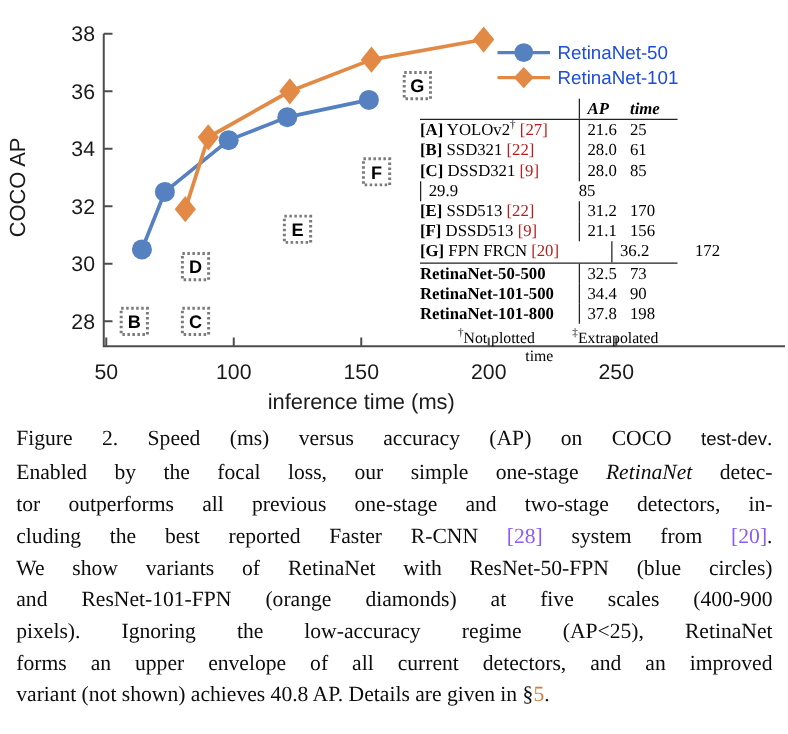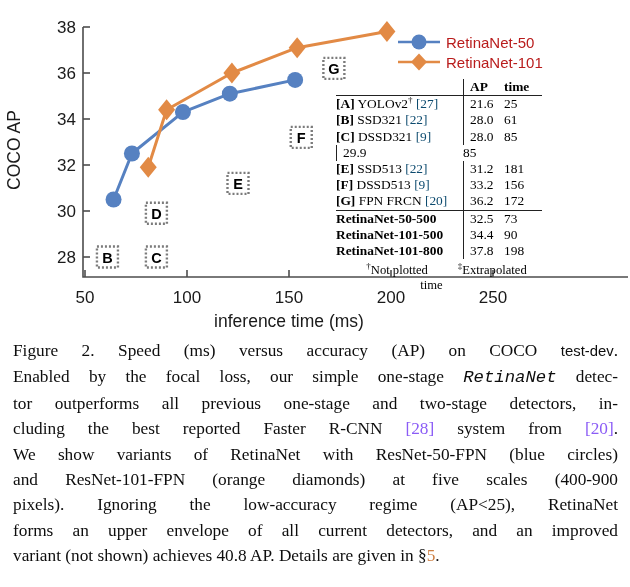--- a/index.html
+++ b/index.html
@@ -2,42 +2,42 @@
 <html><head>
 <meta charset="utf-8">
 <style>
   html,body{margin:0;padding:0;background:#fff;}
   #canvas{position:relative;width:630px;height:587px;background:#ffffff;overflow:hidden;
           font-family:"Liberation Sans",sans-serif;}
   #plot-svg{position:absolute;left:0;top:0;}
   
   #legend{position:absolute;left:396px;top:32px;}
   .legend-row{display:flex;align-items:center;height:20px;}
-  .lg-label{font:15px "Liberation Sans",sans-serif;color:#b91c1c;margin-left:4px;}
+  .lg-label{font:15px "Liberation Sans",sans-serif;color:#1d4ed8;margin-left:4px;}
   
   #mini-table{position:absolute;left:336px;top:79px;width:206px;color:#000;}
   .t-row{display:grid;grid-template-columns:127px 41px 35px;
          font:13.4px "Liberation Serif",serif;line-height:16.2px;white-space:nowrap;}
   .t-name{text-align:left;}
   .t-ap{border-left:1.3px solid #222;padding-left:6px;}
   .t-time{text-align:left;}
-  .t-header{font-weight:bold;border-bottom:1.4px solid #222;}
-  .t-lastdet{border-bottom:1.4px solid #222;}
+  .t-header{font-weight:bold;border-bottom:1.4px solid #222;font-style:italic;}
+  .t-lastdet{border-bottom:1.4px solid #222;gap:26px;}
   .t-bold .t-name{font-weight:bold;}
-  .cite{color:#0c4a6e;}
+  .cite{color:#b91c1c;}
   sup{font-size:9px;line-height:0;}
   .t-foot{font:12.6px "Liberation Serif",serif;text-align:center;padding-top:4px;}
   .t-foot .fn{margin:0 15px;}
   
   #caption{position:absolute;left:13px;top:338px;width:605px;color:#0d0d0d;
            font:17.3px/25.4px "Liberation Serif",serif;}
   .cap-line{text-align:justify;text-align-last:justify;white-space:normal;}
   .cap-line.cap-last{text-align-last:left;}
   .mono{font-family:Liberation Sans, sans-serif;font-size:0.86em;}
-  .ital{font-style:italic;font-family:Liberation Mono, monospace;}
+  .ital{font-style:italic;}
   .seclink{color:#CD7F43;}
   .capcite{color:#8b5cf6;}
 </style>
 </head>
 <body>
 
 <div id="canvas">
 
   <svg id="plot-svg" width="630" height="336" viewBox="0 0 630 336">
       <path d="M83 27 V277 H628" fill="none" stroke="#4d4d4d" stroke-width="1.6"></path>
@@ -129,25 +129,25 @@
         <span class="t-ap">28.0</span>
         <span class="t-time">85</span>
       </div>
       <div class="t-row">
         <span class="t-ap">29.9</span>
         <span class="t-time">85</span>
       </div>
       <div class="t-row">
         <span class="t-name"><b>[E]</b> SSD513 <span class="cite">[22]</span></span>
         <span class="t-ap">31.2</span>
-        <span class="t-time">181</span>
+        <span class="t-time">170</span>
       </div>
       <div class="t-row">
         <span class="t-name"><b>[F]</b> DSSD513 <span class="cite">[9]</span></span>
-        <span class="t-ap">33.2</span>
+        <span class="t-ap">21.1</span>
         <span class="t-time">156</span>
       </div>
       <div class="t-row t-lastdet">
         <span class="t-name"><b>[G]</b> FPN FRCN <span class="cite">[20]</span></span>
         <span class="t-ap">36.2</span>
         <span class="t-time">172</span>
       </div>
       <div class="t-row t-bold">
         <span class="t-name">RetinaNet-50-500</span>
         <span class="t-ap">32.5</span>

